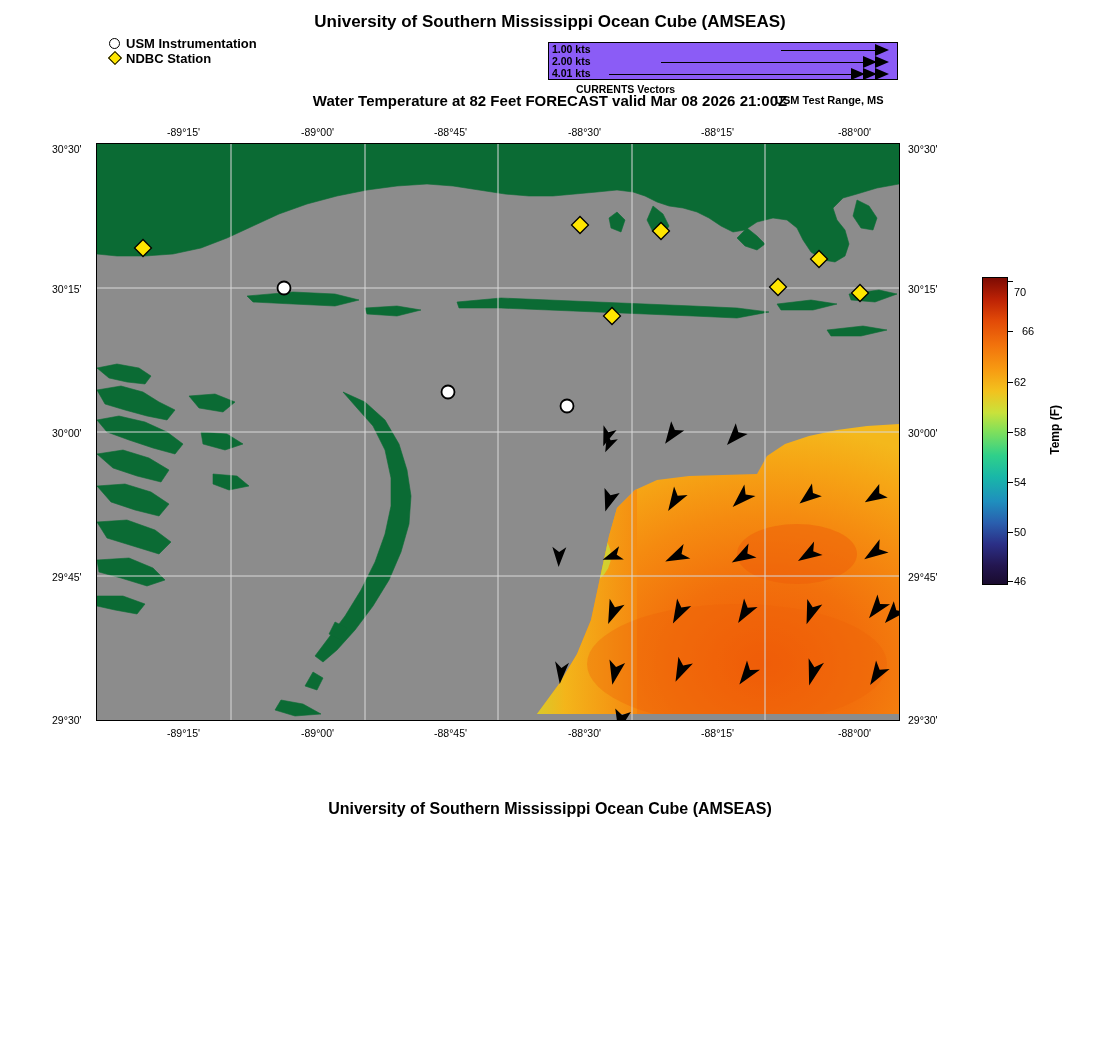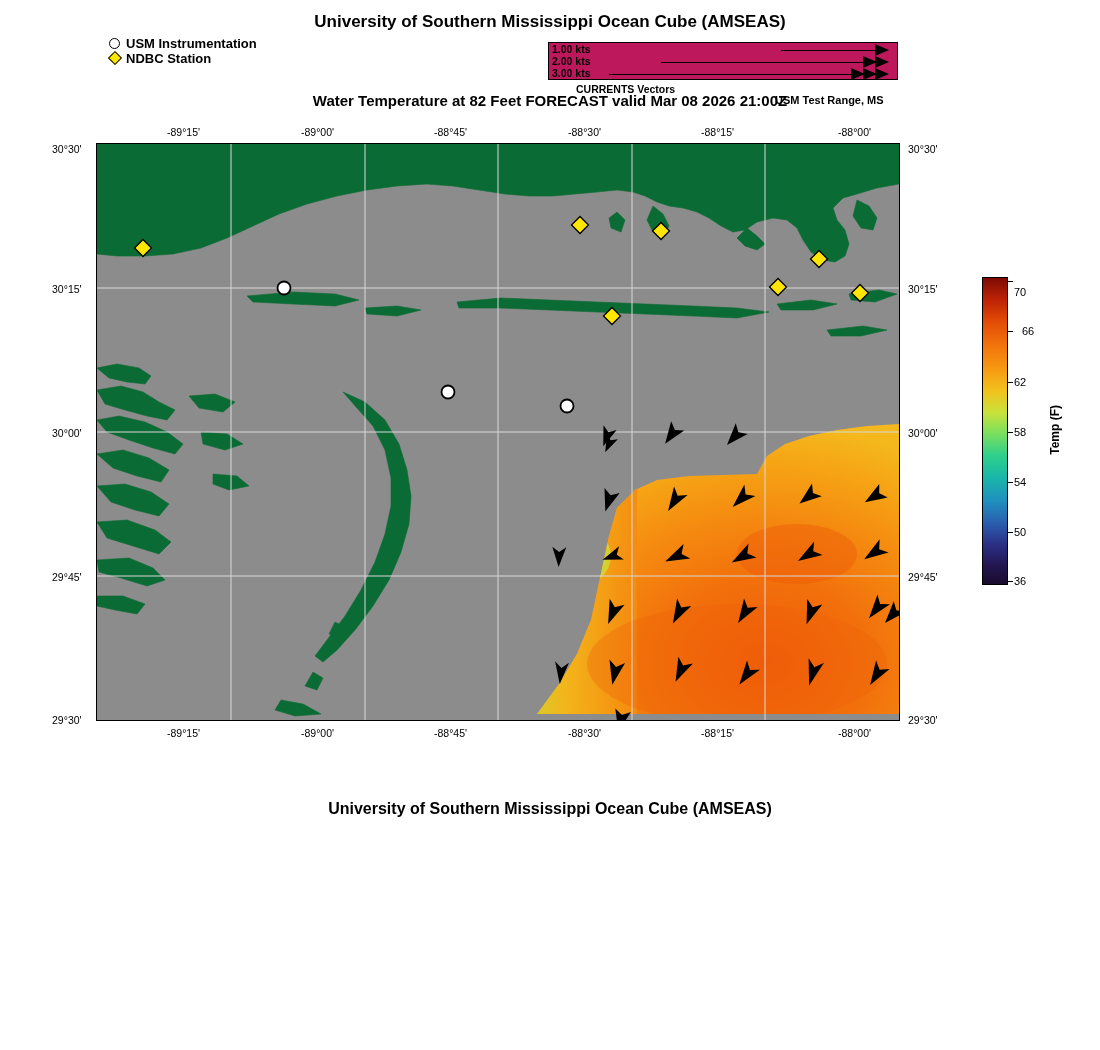--- a/index.html
+++ b/index.html
@@ -76,21 +76,21 @@
     border: 1.4px solid #000000;
     box-sizing: border-box;
     transform: rotate(45deg);
   }
 
   
   #vector-legend {
     left: 548px; top: 42px;
     width: 350px; height: 38px;
     border: 1.2px solid #000000;
-    background: #be185d;
+    background: #8b5cf6;
     box-sizing: border-box;
   }
   .vec-row {
     position: absolute;
     left: 0; width: 350px; height: 12px;
   }
   .vec-label {
     position: absolute;
     left: 3px; top: -1px;
     font-size: 10.5px;
@@ -210,21 +210,21 @@
     <span class="vec-line" style="left:232px; width:95px;"></span>
     <span class="vec-head" style="left:326px;"></span>
   </div>
   <div class="vec-row" style="top:13px;">
     <span class="vec-label">2.00 kts</span>
     <span class="vec-line" style="left:112px; width:215px;"></span>
     <span class="vec-head" style="left:326px;"></span>
     <span class="vec-head" style="left:314px;"></span>
   </div>
   <div class="vec-row" style="top:25px;">
-    <span class="vec-label">3.00 kts</span>
+    <span class="vec-label">4.01 kts</span>
     <span class="vec-line" style="left:60px; width:267px;"></span>
     <span class="vec-head" style="left:326px;"></span>
     <span class="vec-head" style="left:314px;"></span>
     <span class="vec-head" style="left:302px;"></span>
   </div>
 </div>
 <div class="abs" id="currents-caption">CURRENTS Vectors</div>
 
 <div class="abs" id="map-frame">
   <div id="map-inner">
@@ -460,16 +460,16 @@
   <div class="cb-tick-mark" style="top:205px;"></div>
   <div class="cb-tick-mark" style="top:255px;"></div>
   <div class="cb-tick-mark" style="top:304px;"></div>
 
   <div class="cb-tick-label" style="top:4px;margin-top:11px;">70</div>
   <div class="cb-tick-label" style="top:54px;margin-left:8px;">66</div>
   <div class="cb-tick-label" style="top:105px;">62</div>
   <div class="cb-tick-label" style="top:155px;">58</div>
   <div class="cb-tick-label" style="top:205px;">54</div>
   <div class="cb-tick-label" style="top:255px;">50</div>
-  <div class="cb-tick-label" style="top:304px;">36</div>
+  <div class="cb-tick-label" style="top:304px;">46</div>
 
   <div id="colorbar-title">Temp (F)</div>
 </div>
 
 </body></html>

